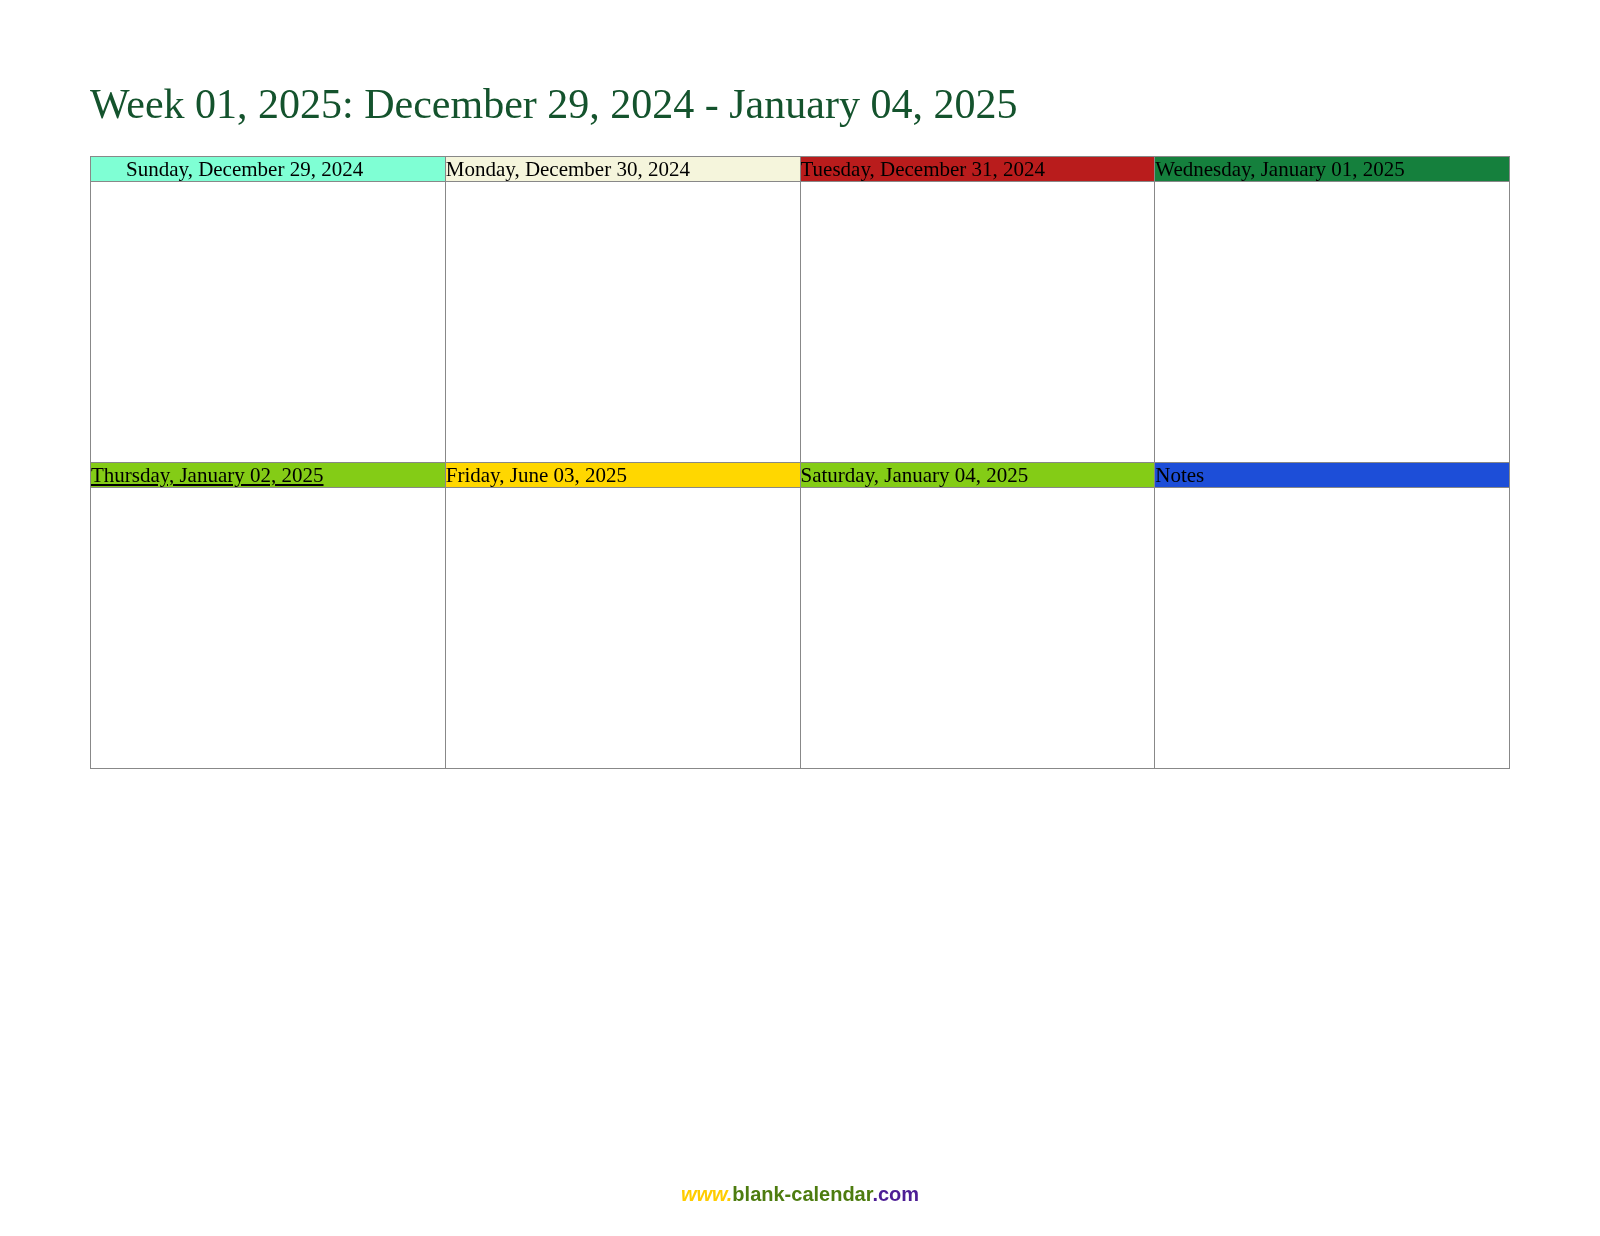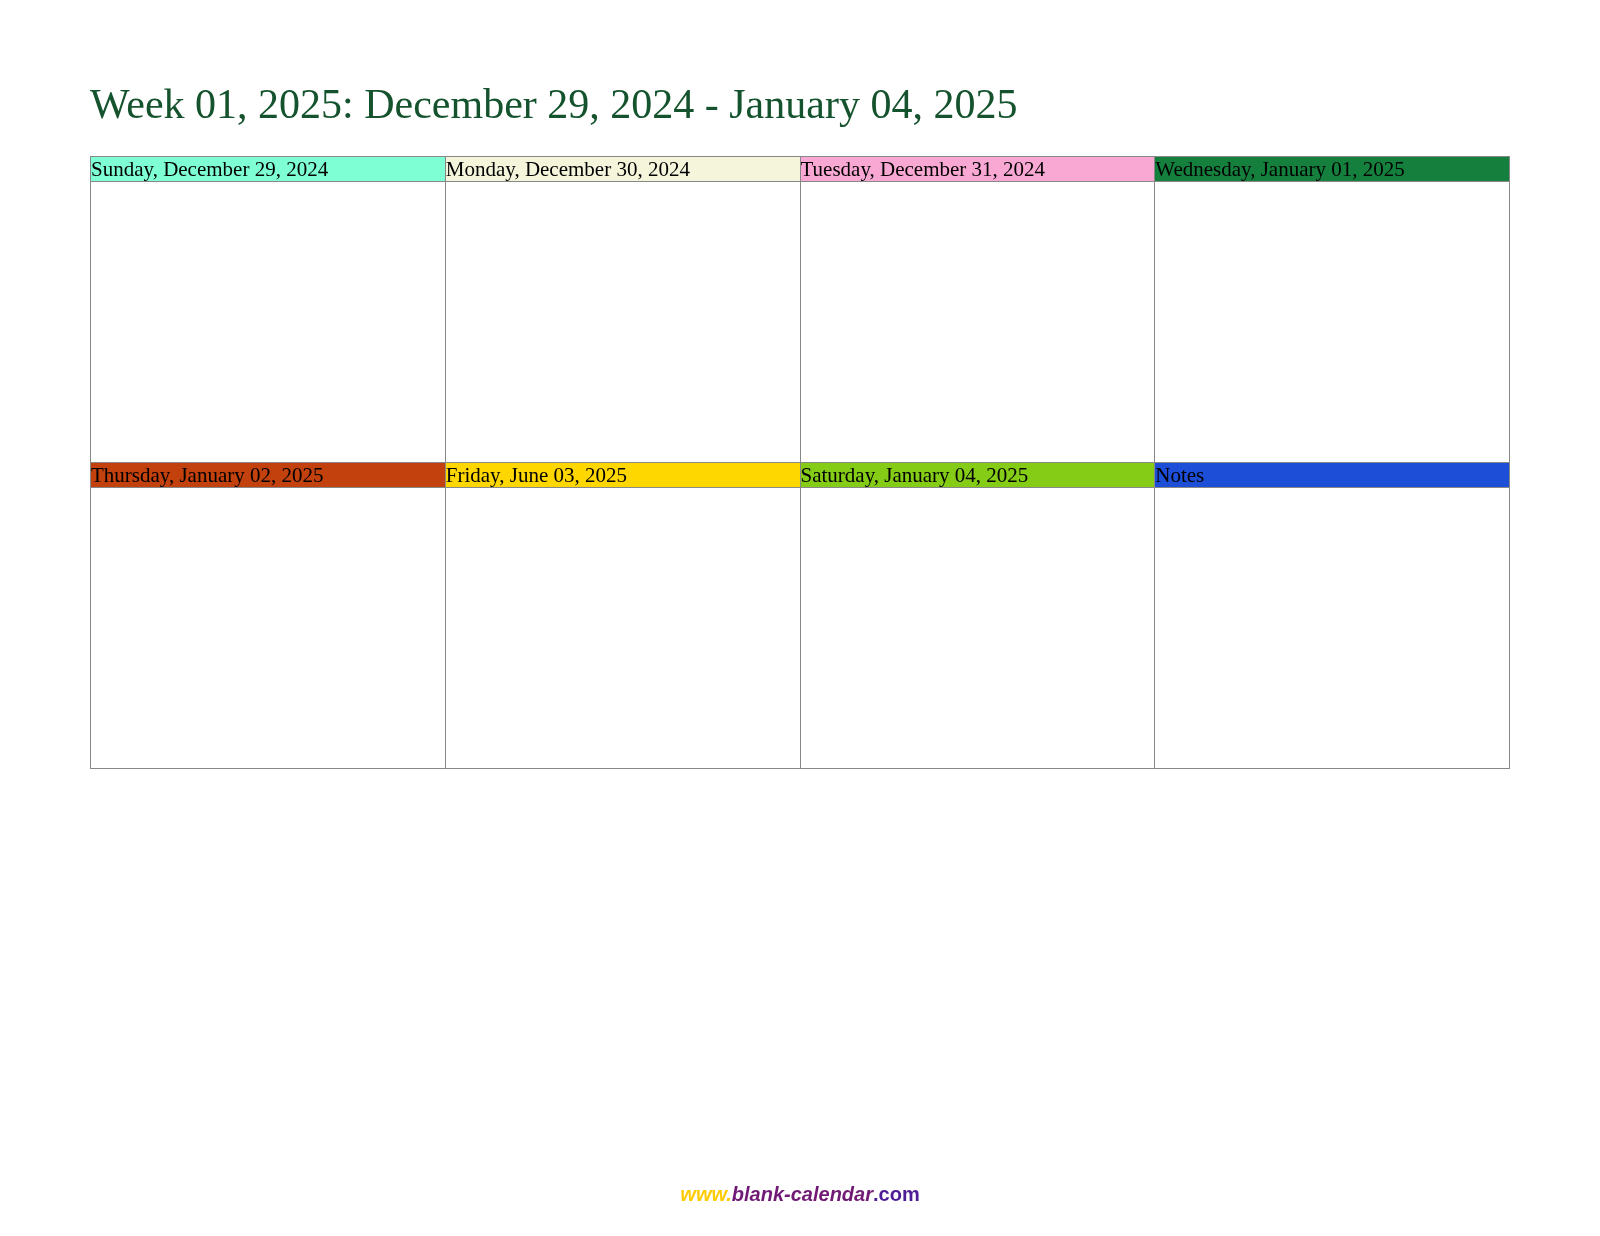--- a/index.html
+++ b/index.html
@@ -50,49 +50,49 @@
     position: absolute;
     left: 0;
     right: 0;
     bottom: 30px;
     text-align: center;
     font-family: Arial, Helvetica, sans-serif;
     font-size: 20px;
     font-weight: bold;
   }
   .footer .p1 { color: #FFCC00; font-style: italic; }
-  .footer .p2 { color: #701a75; font-style: italic; }
+  .footer .p2 { color: #4d7c0f; }
   .footer .p3 { color: #4c1d95; }
 </style>
 </head>
 <body>
 
 <div class="page">
 
   <h1 class="title">Week 01, 2025: December 29, 2024 - January 04, 2025</h1>
 
   <table class="calendar">
 
     <tbody>
         <tr>
-      <td class="day-header" style="background:#7FFFD4;">Sunday, December 29, 2024</td>
+      <td class="day-header" style="background:#7FFFD4;padding-left:35px;">Sunday, December 29, 2024</td>
       <td class="day-header" style="background:#F5F5DC;">Monday, December 30, 2024</td>
-      <td class="day-header" style="background:#f9a8d4;">Tuesday, December 31, 2024</td>
+      <td class="day-header" style="background:#b91c1c;">Tuesday, December 31, 2024</td>
       <td class="day-header" style="background:#15803d;">Wednesday, January 01, 2025</td>
     </tr>
 
     <tr>
       <td class="day-body"></td>
       <td class="day-body"></td>
       <td class="day-body"></td>
       <td class="day-body"></td>
     </tr>
 
     <tr>
-      <td class="day-header" style="background:#c2410c;">Thursday, January 02, 2025</td>
+      <td class="day-header" style="background:#84cc16;text-decoration:underline;">Thursday, January 02, 2025</td>
       <td class="day-header" style="background:#FFD700;">Friday, June 03, 2025</td>
       <td class="day-header" style="background:#84cc16;">Saturday, January 04, 2025</td>
       <td class="day-header" style="background:#1d4ed8;">Notes</td>
     </tr>
 
     <tr>
       <td class="day-body"></td>
       <td class="day-body"></td>
       <td class="day-body"></td>
       <td class="day-body"></td>

